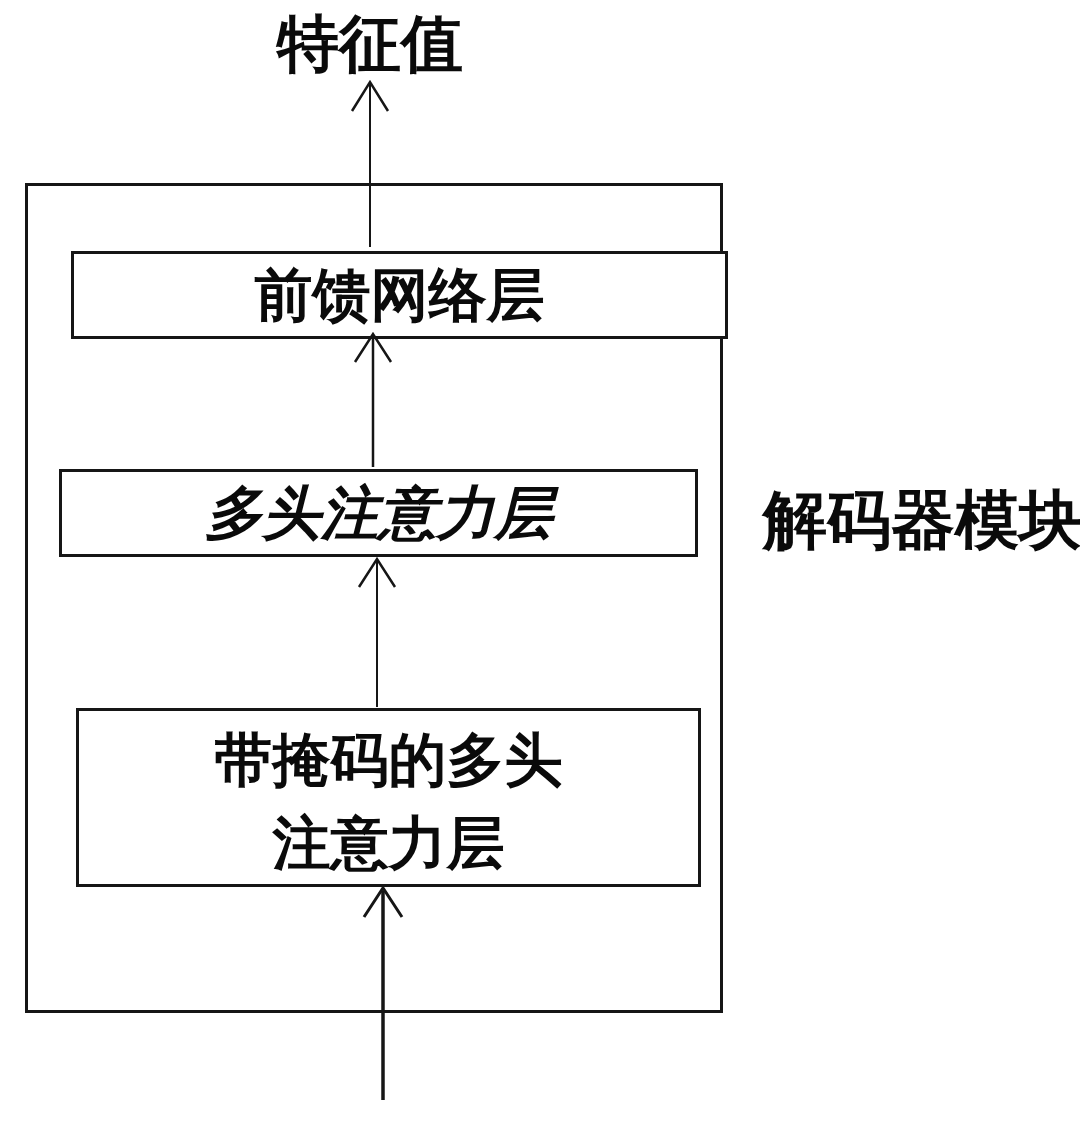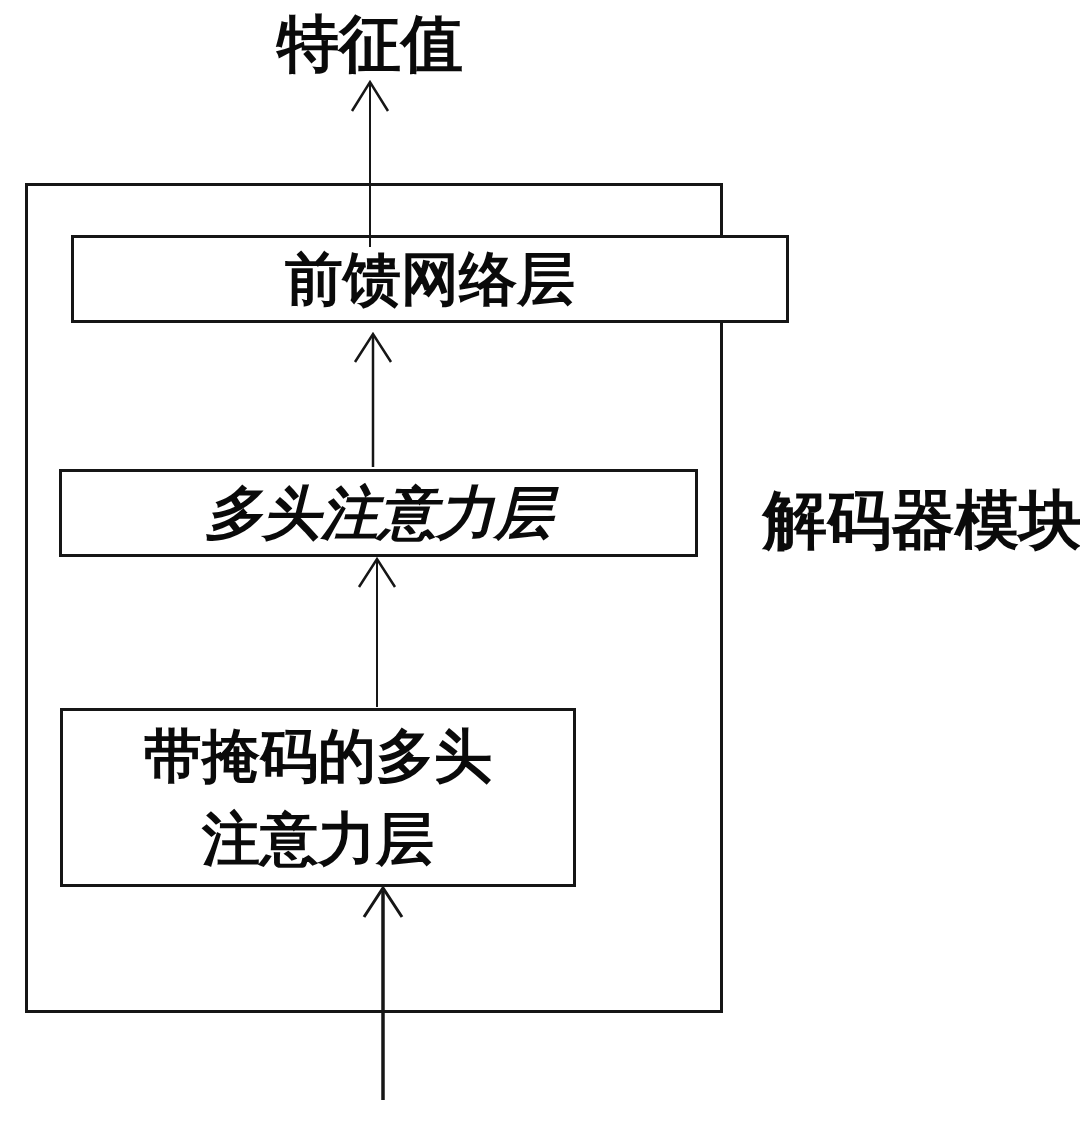--- a/index.html
+++ b/index.html
@@ -55,36 +55,37 @@
   }
   .layer-box span{
     font-size:58px;
     font-weight:700;
     line-height:1.42;
     color:var(--text);
     white-space:pre-line;
   }
   .box-ffn{
     left:71px;
-    top:235px;
-    width:718px;
+    top:251px;
+    width:657px;
     height:88px;
   }
   .box-mha{
     left:59px;
     top:469px;
     width:639px;
     height:88px;
     font-style:italic;
   }
   .box-masked{
-    left:60px;
+    left:76px;
     top:708px;
-    width:516px;
+    width:625px;
     height:179px;
+    align-items:flex-end;
   }
   .side-label{
     position:absolute;
     left:763px;
     top:477px;
     font-size:64px;
     font-weight:700;
     color:var(--text);
     white-space:nowrap;
   }

